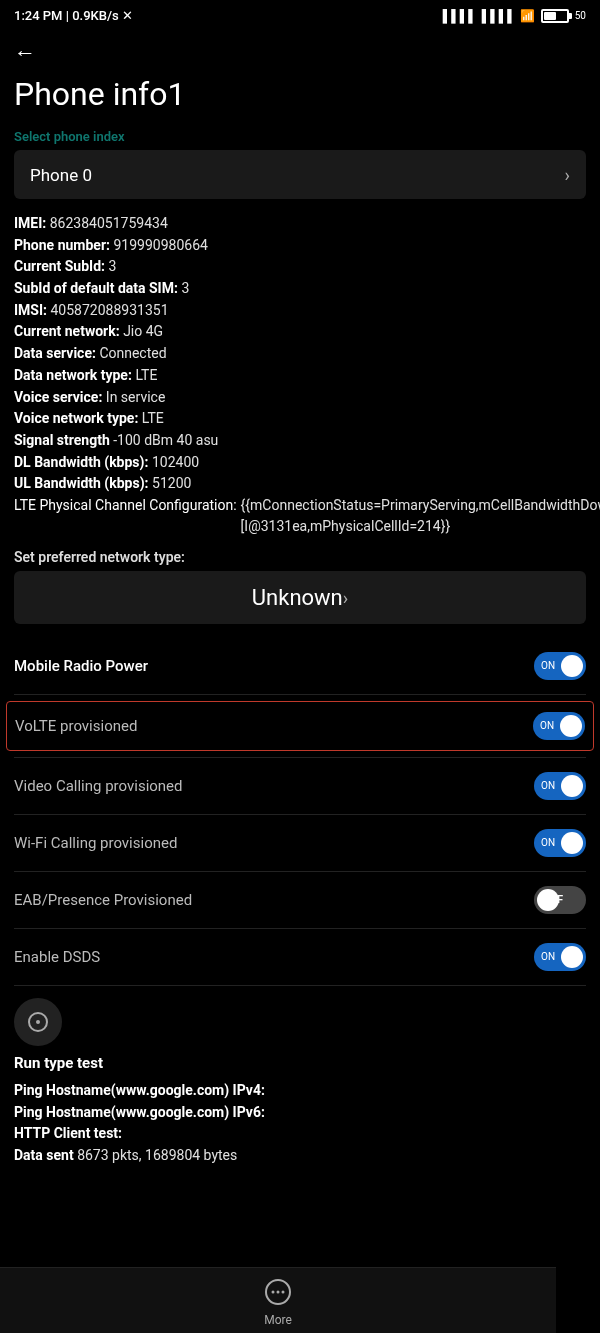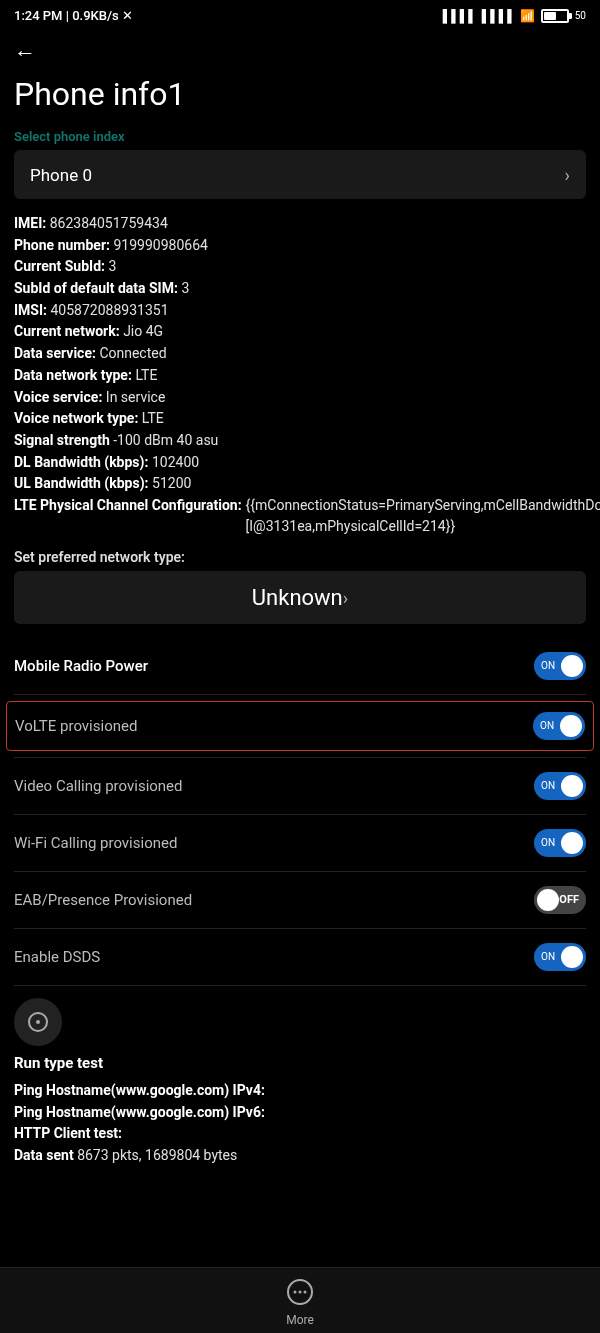--- a/index.html
+++ b/index.html
@@ -128,21 +128,21 @@
 
     
     .lte-row {
       display: flex;
       align-items: flex-start;
       font-size: 14px;
       line-height: 1.5;
       margin-bottom: 2px;
     }
     .lte-label {
-      font-weight: 700;
+      font-weight: 400;
       white-space: nowrap;
       margin-right: 4px;
       color: #fff;
     }
     .lte-value {
       color: #e0e0e0;
     }
 
     
     .network-section {
@@ -251,21 +251,21 @@
       color: #fff;
       margin-top: 4px;
       margin-bottom: 8px;
     }
 
     
     .bottom-nav {
       position: fixed;
       bottom: 0;
       left: 0;
-      width: 600px;
+      width: 556px;
       background: #111;
       border-top: 1px solid #222;
       display: flex;
       justify-content: center;
       align-items: center;
       padding: 10px 0 6px 0;
       margin-top: 12px;
     }
     .nav-item {
       display: flex;
@@ -388,21 +388,21 @@
     <div class="toggle on">
       <span class="toggle-text">ON</span>
       <div class="toggle-knob"></div>
     </div>
   </div>
 
   <div class="toggle-row">
     <span class="toggle-label">EAB/Presence Provisioned</span>
     <div class="toggle off">
       <div class="toggle-knob"></div>
-      <span style="position:absolute;right:7px;font-size:11px;font-weight:700;color:#fff;">OFF</span>
+      <span style="position:absolute;right:23px;font-size:11px;font-weight:700;color:#fff;">OFF</span>
     </div>
   </div>
 
   <div class="toggle-row">
     <span class="toggle-label">Enable DSDS</span>
     <div class="toggle on">
       <span class="toggle-text">ON</span>
       <div class="toggle-knob"></div>
     </div>
   </div>

